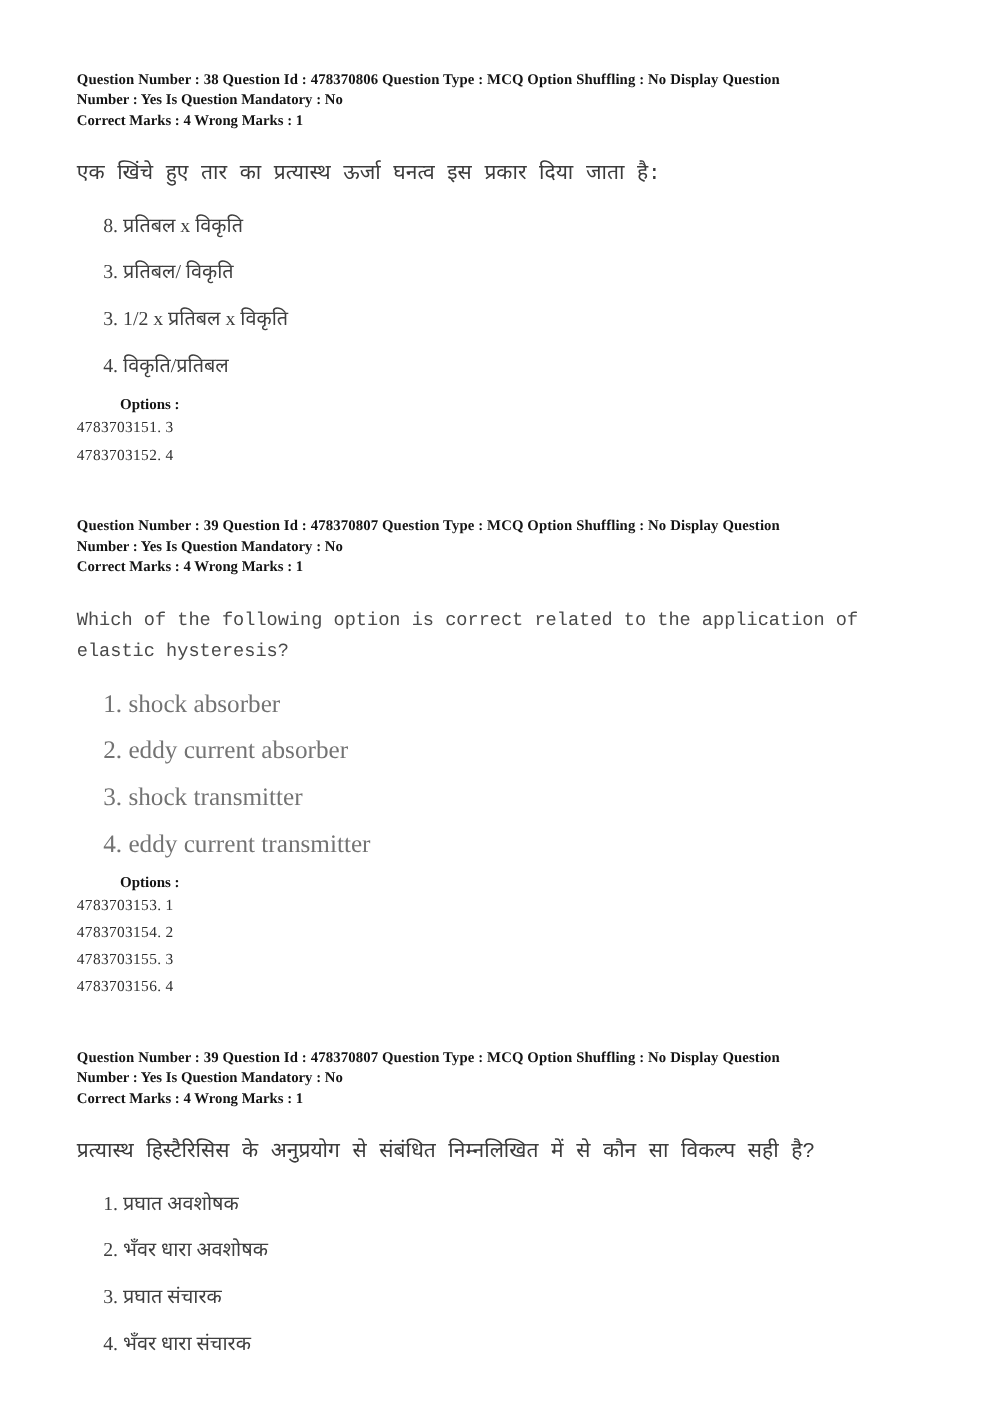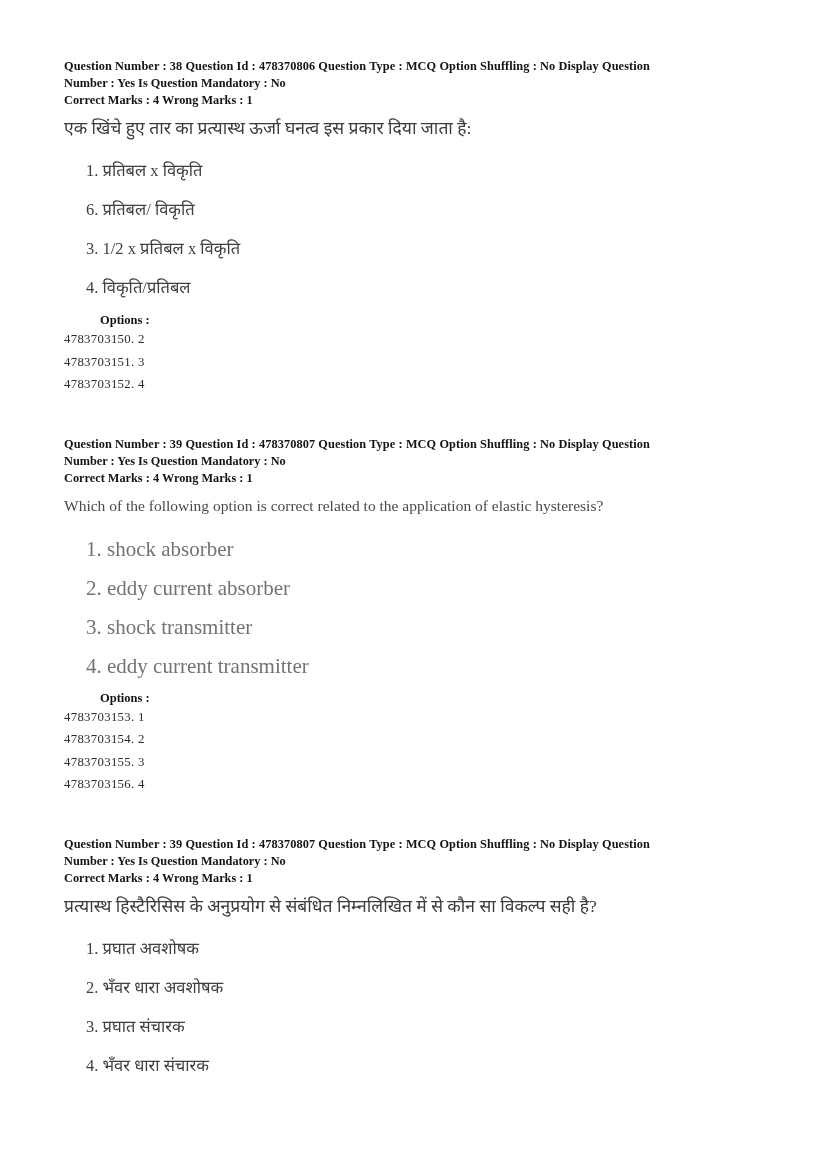--- a/index.html
+++ b/index.html
@@ -38,23 +38,23 @@
   .meta-line2 {
     font-weight: bold;
     font-size: 12.3px;
     line-height: 17px;
     color: #141414;
   }
   .stem {
     font-size: 17.5px;
     line-height: 26px;
     color: #3b3b3b;
-    margin-top: 6px;
+    margin-top: 23px;
     margin-bottom: 2px;
-    font-family: Liberation Serif, serif;
+    font-family: Liberation Mono, monospace;
   }
   .stem.latin {
     font-size: 15.5px;
     color: #4a4a4a;
   }
   .opt {
     font-size: 21px;
     line-height: 22px;
     color: #737373;
     margin: 0 0 0 22px;
@@ -82,26 +82,25 @@
 </head>
 <body>
 
 <div class="page">
 
   <div class="qblock">
     <div class="meta">Question Number : 38 Question Id : 478370806 Question Type : MCQ Option Shuffling : No Display Question</div>
     <div class="meta-line2">Number : Yes Is Question Mandatory : No</div>
     <div class="meta-line2">Correct Marks : 4 Wrong Marks : 1</div>
     <div class="stem">एक खिंचे हुए तार का प्रत्यास्थ ऊर्जा घनत्व इस प्रकार दिया जाता है:</div>
-    <div class="opt deva">1. प्रतिबल x विकृति</div>
-    <div class="opt deva">6. प्रतिबल/ विकृति</div>
+    <div class="opt deva">8. प्रतिबल x विकृति</div>
+    <div class="opt deva">3. प्रतिबल/ विकृति</div>
     <div class="opt deva">3. 1/2 x प्रतिबल x विकृति</div>
     <div class="opt deva">4. विकृति/प्रतिबल</div>
     <div class="options-label">Options :</div>
-    <div class="optid">4783703150. 2</div>
     <div class="optid">4783703151. 3</div>
     <div class="optid">4783703152. 4</div>
   </div>
 
   <div class="block-gap"></div>
 
   <div class="qblock">
     <div class="meta">Question Number : 39 Question Id : 478370807 Question Type : MCQ Option Shuffling : No Display Question</div>
     <div class="meta-line2">Number : Yes Is Question Mandatory : No</div>
     <div class="meta-line2">Correct Marks : 4 Wrong Marks : 1</div>

